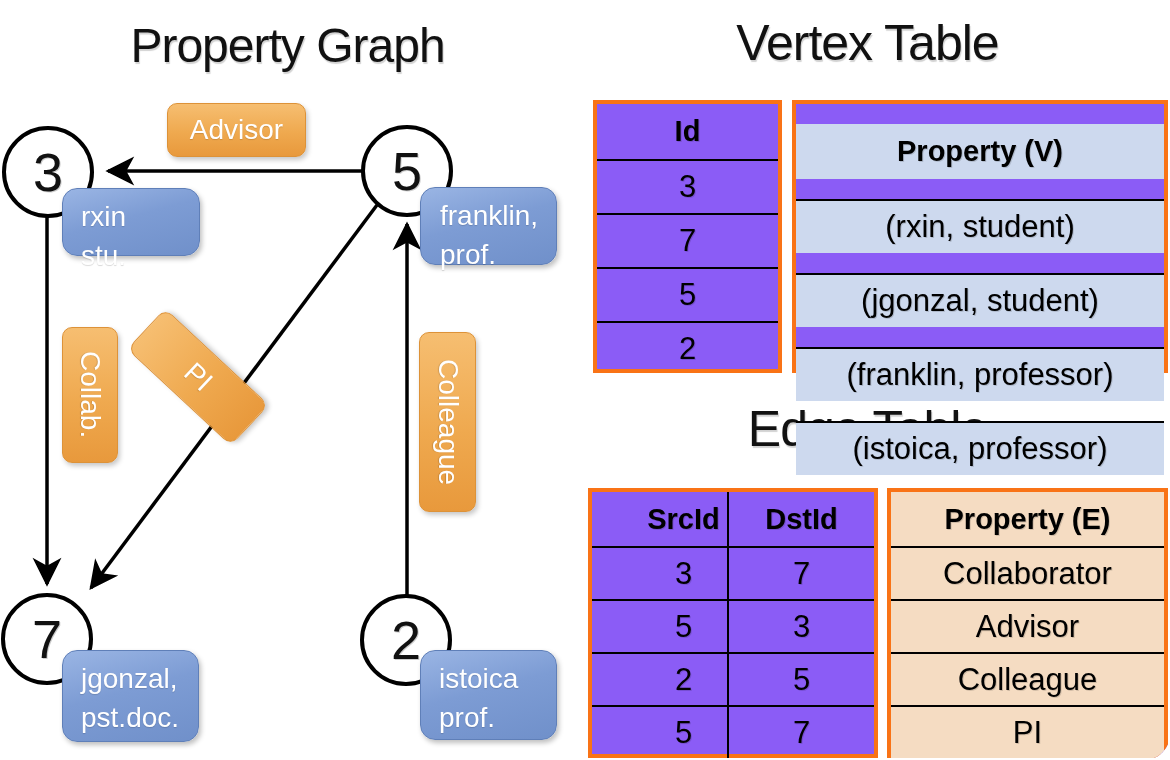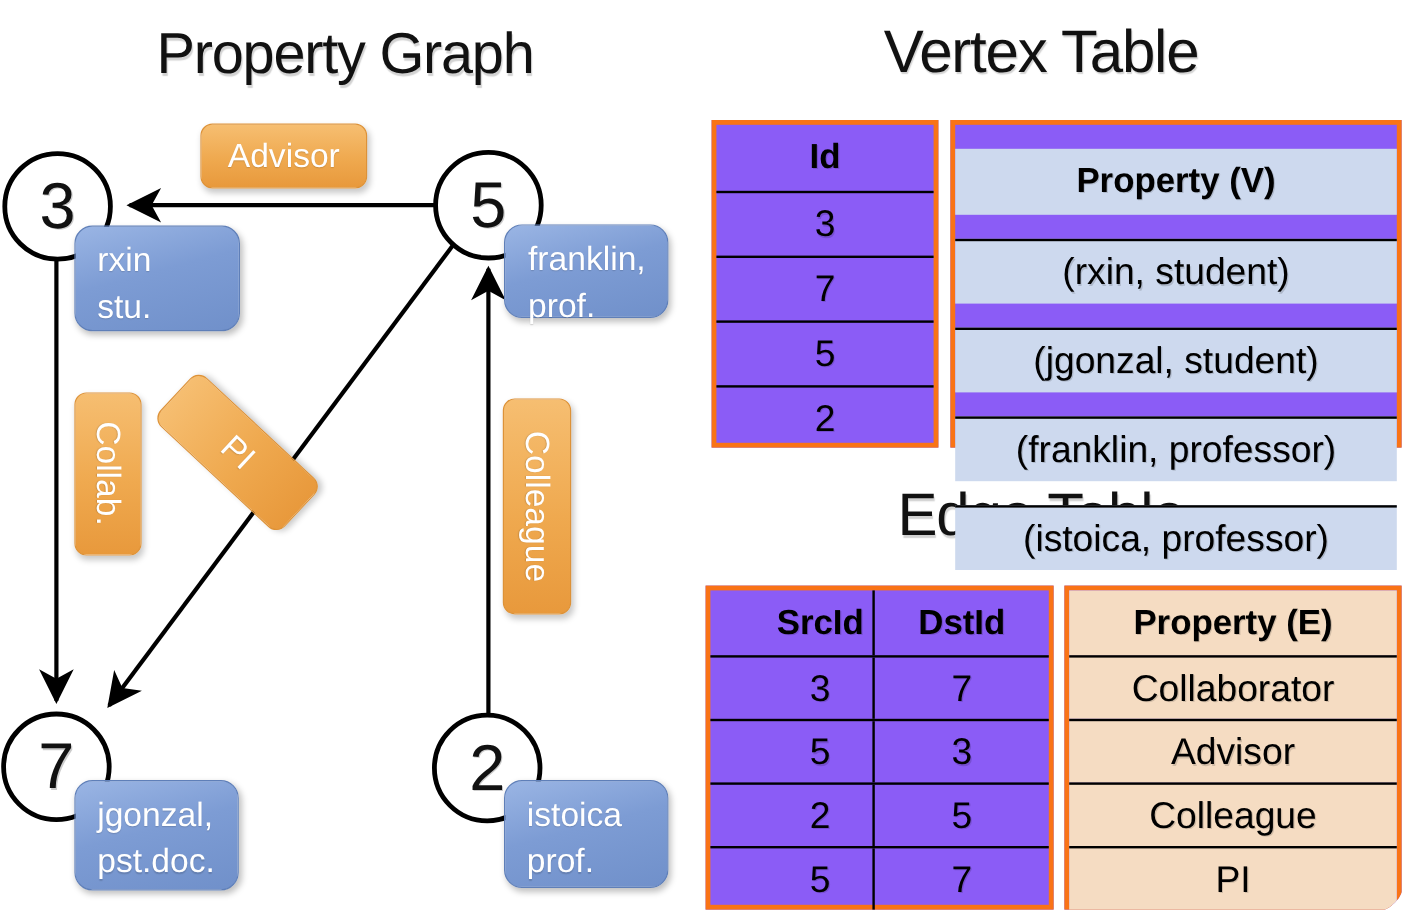--- a/index.html
+++ b/index.html
@@ -27,21 +27,21 @@
   #node-7{left:1px;top:593px;}
   #node-2{left:360px;top:594px;}
 
   .vprop{
     position:absolute;border-radius:15px;color:#fff;
     background:linear-gradient(165deg,#9ab5e4 0%,#7d9cd4 45%,#7090ca 100%);
     border:1px solid #5f7fb8;box-shadow:2px 3px 5px rgba(0,0,0,0.25);
     box-sizing:border-box;padding:8px 0 0 18px;font-size:28px;line-height:39px;
     text-shadow:0 1px 1px rgba(0,0,0,0.15);
   }
-  #prop-rxin{left:62px;top:188px;width:138px;height:88px;}
+  #prop-rxin{left:62px;top:188px;width:138px;height:68px;}
   #prop-franklin{left:420px;top:187px;width:137px;height:78px;padding-left:19px;}
   #prop-jgonzal{left:62px;top:650px;width:137px;height:92px;}
   #prop-istoica{left:420px;top:650px;width:137px;height:90px;}
 
   .elabel{
     position:absolute;color:#fff;border-radius:10px;
     background:linear-gradient(180deg,#f6be71 0%,#efa94f 55%,#e8993c 100%);
     border:1px solid #dd9238;box-shadow:2px 3px 5px rgba(0,0,0,0.22);
     box-sizing:border-box;display:flex;align-items:center;justify-content:center;
     font-size:28px;text-shadow:0 1px 1px rgba(0,0,0,0.15);

